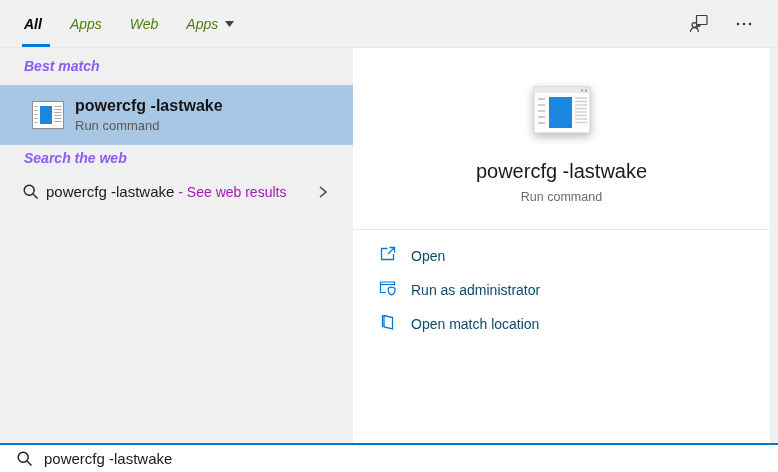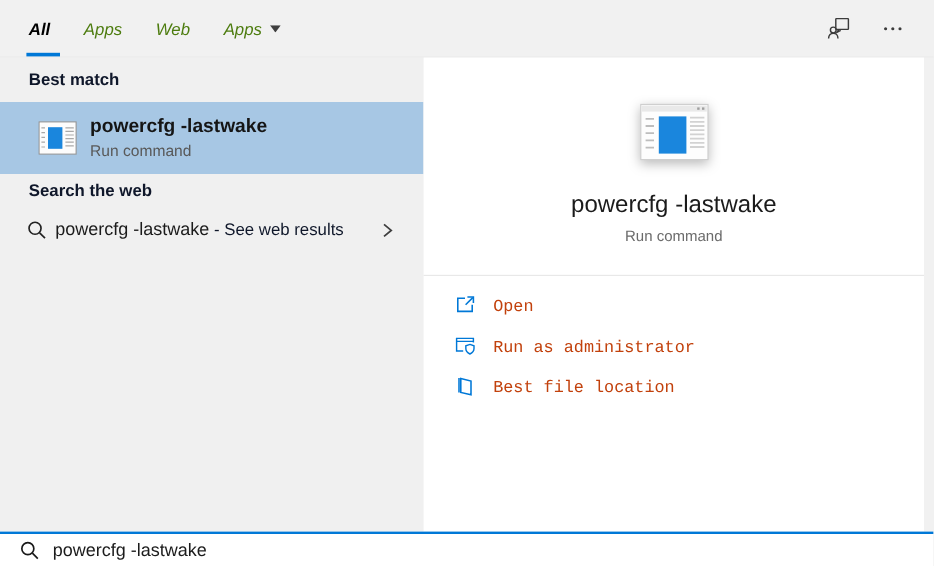--- a/index.html
+++ b/index.html
@@ -28,47 +28,47 @@
   }
   .tab .caret { margin-left:7px; display:flex; }
   .topbar-right { margin-left:auto; display:flex; align-items:center; gap:24px; margin-right:24px; }
   .tb-icon { display:flex; cursor:pointer; }
 
   
   .main { flex:1; min-height:0; display:flex; }
 
   
   .left { flex:0 0 353px; width:353px; background:#f0f0f0; }
-  .section-h { margin:10px 0 0 24px; font-size:14px; font-weight:700; color:#0f172a; }
+  .section-h { margin:10px 0 0 24px; font-size:14px; font-weight:700; color:#8b5cf6;font-style:italic; }
   .bm-row {
     margin-top:11px; height:60px; background:#a7c7e4;
     display:flex; align-items:center; cursor:pointer;
   }
   .bm-icon { margin-left:32px; flex:0 0 auto; display:flex; }
   .bm-text { margin-left:11px; }
   .bm-title { font-size:16px; font-weight:600; color:#151515; line-height:1.15; }
   .bm-sub { font-size:13px; color:#595959; margin-top:3px; }
   .web-h { margin-top:5px; }
   .web-row { margin-top:8px; height:36px; display:flex; align-items:center; position:relative; cursor:pointer; }
   .web-row .mag { margin-left:22px; display:flex; }
   .web-text { margin-left:6px; white-space:nowrap; }
   .web-query { font-size:15px; color:#1b1b1b; }
-  .web-suffix { font-size:14px; color:#0f172a; white-space:pre; }
+  .web-suffix { font-size:14px; color:#a21caf; white-space:pre; }
   .web-chevron { position:absolute; right:22px; display:flex; }
 
   
   .rightwrap { flex:1; background:#f1f1f1; display:flex; min-width:0; }
   .card { flex:1; background:#ffffff; margin-right:8px; display:flex; flex-direction:column; align-items:center; }
   .bigicon { margin-top:38px; filter:drop-shadow(0 3px 5px rgba(0,0,0,0.28)); display:flex; }
   .prev-title { margin-top:24px; font-size:20px; color:#1b1b1b; }
   .prev-sub { margin-top:7px; font-size:12.5px; color:#6b6b6b; }
   .divider { width:100%; height:1px; background:#e8e8e8; margin-top:25px; }
   .actions { width:100%; margin-top:9px; }
   .action { display:flex; align-items:center; height:34px; padding-left:26px; cursor:pointer; }
-  .action-label { margin-left:14px; font-size:14px; color:#c2410c;font-family:Liberation Mono, monospace; }
+  .action-label { margin-left:14px; font-size:14px; color:#0c4a6e; }
 
   
   .searchbar {
     flex:0 0 29px; height:29px; background:#ffffff;
     border-top:2px solid #0078d7; display:flex; align-items:center;
   }
   .searchbar .mag { margin-left:16px; display:flex; }
   .search-input {
     margin-left:10px; flex:1; border:none; outline:none; background:transparent;
     font-family:"Liberation Sans", sans-serif; font-size:15px; color:#1b1b1b; padding:0;
@@ -226,21 +226,21 @@
             </span>
             <span class="action-label">Run as administrator</span>
           </div>
           <div class="action">
             <span>
               <svg width="18" height="18" viewBox="0 0 18 18" fill="none" stroke="#0078d7" stroke-width="1.3">
                 <path d="M3.5 2 V14"></path>
                 <path d="M5 2.5 L13.5 4.5 V16 L5 14 Z"></path>
               </svg>
             </span>
-            <span class="action-label">Best file location</span>
+            <span class="action-label">Open match location</span>
           </div>
         </div>
       </div>
     </div>
   </div>
 
   <div class="searchbar">
     <span class="mag">
       <svg width="18" height="18" viewBox="0 0 18 18" fill="none" stroke="#1a1a1a" stroke-width="1.4">
         <circle cx="7.2" cy="7.2" r="5"></circle>

